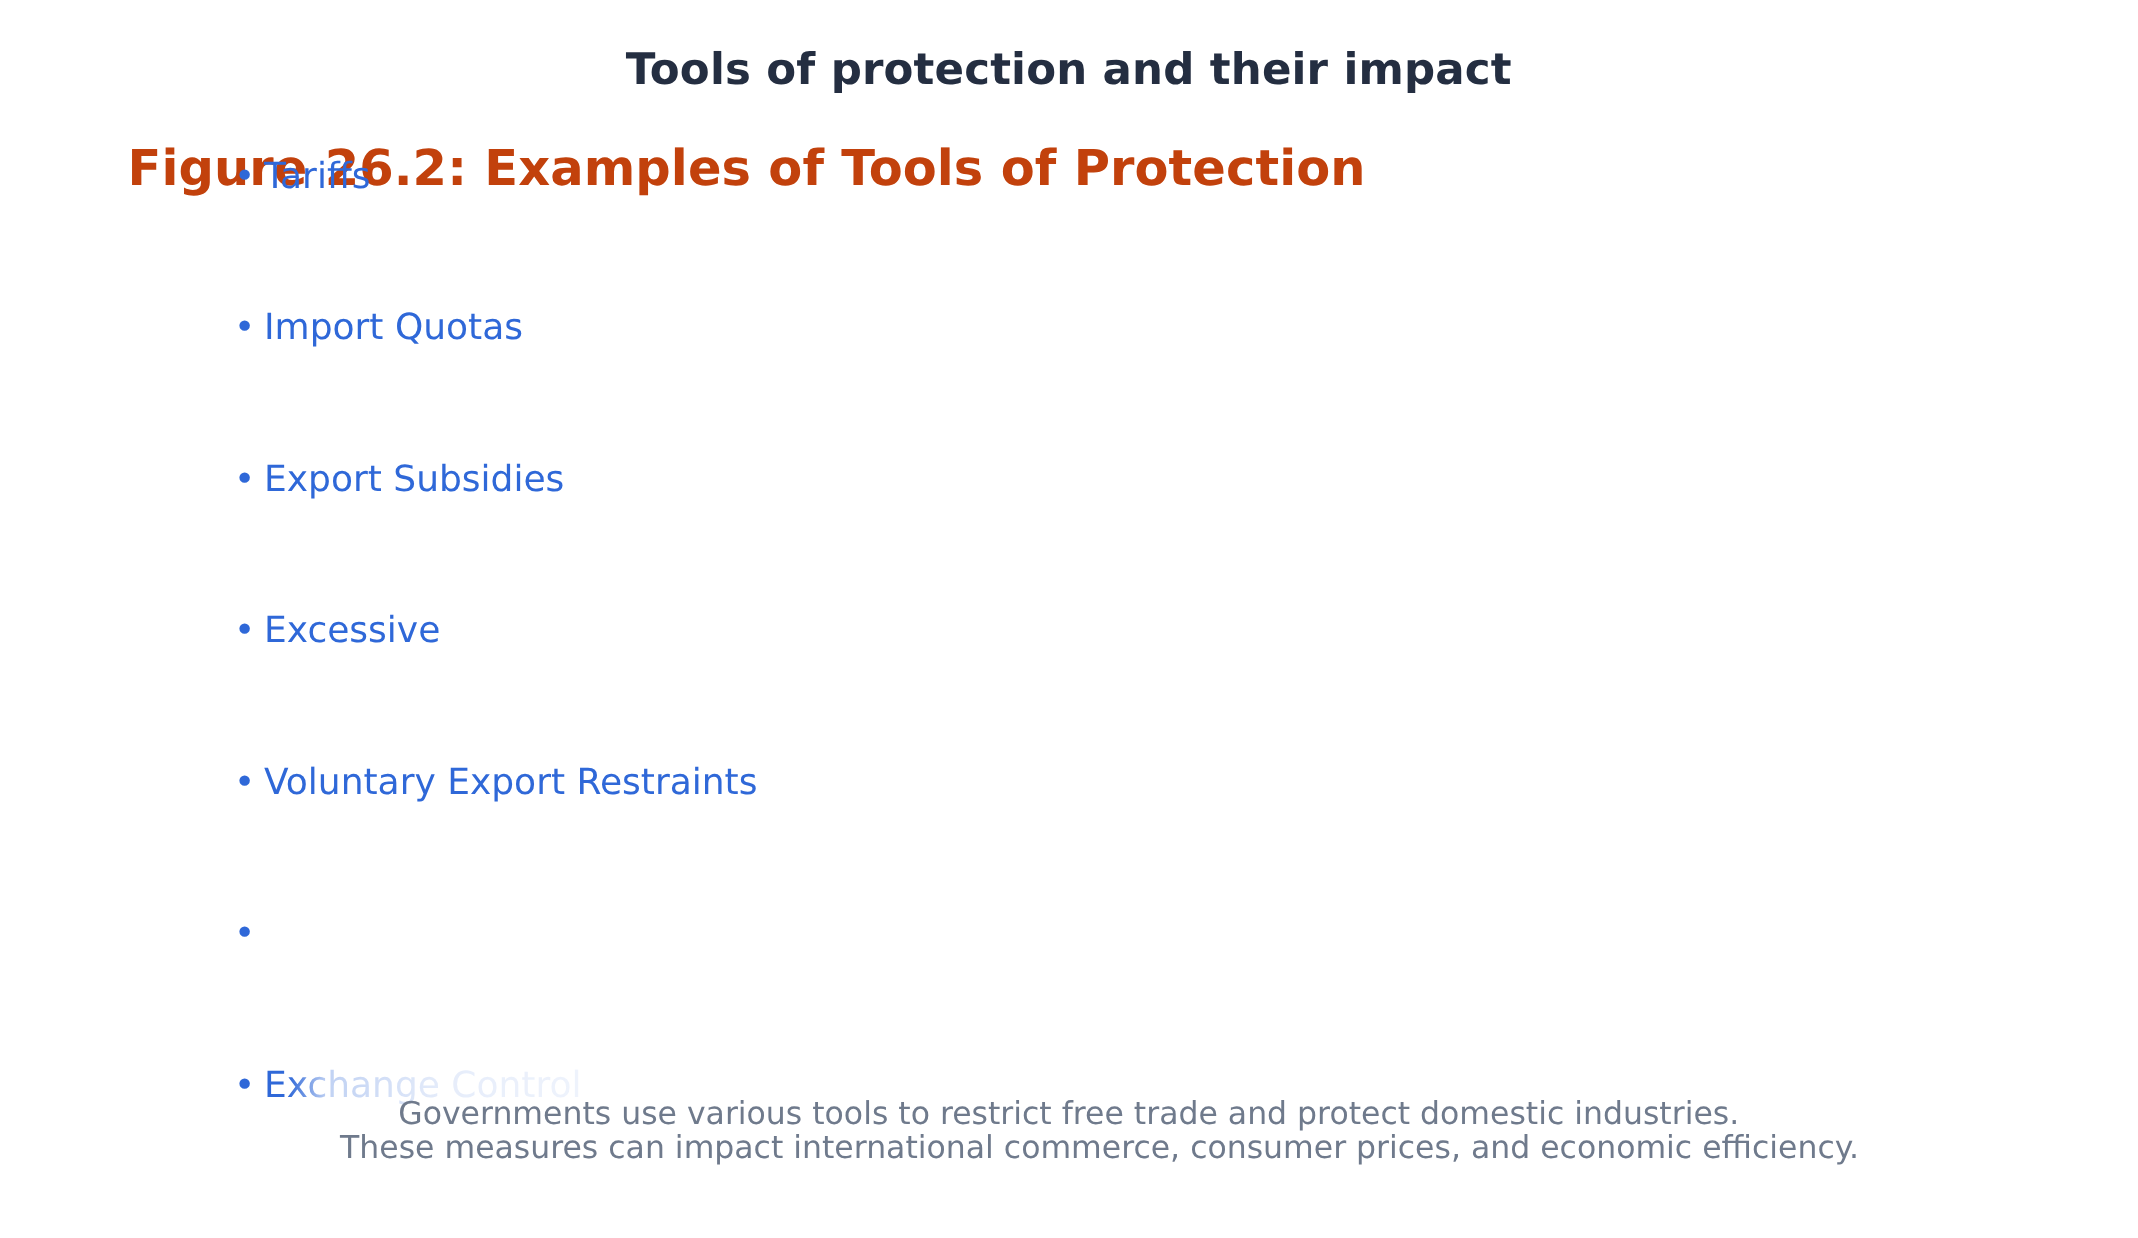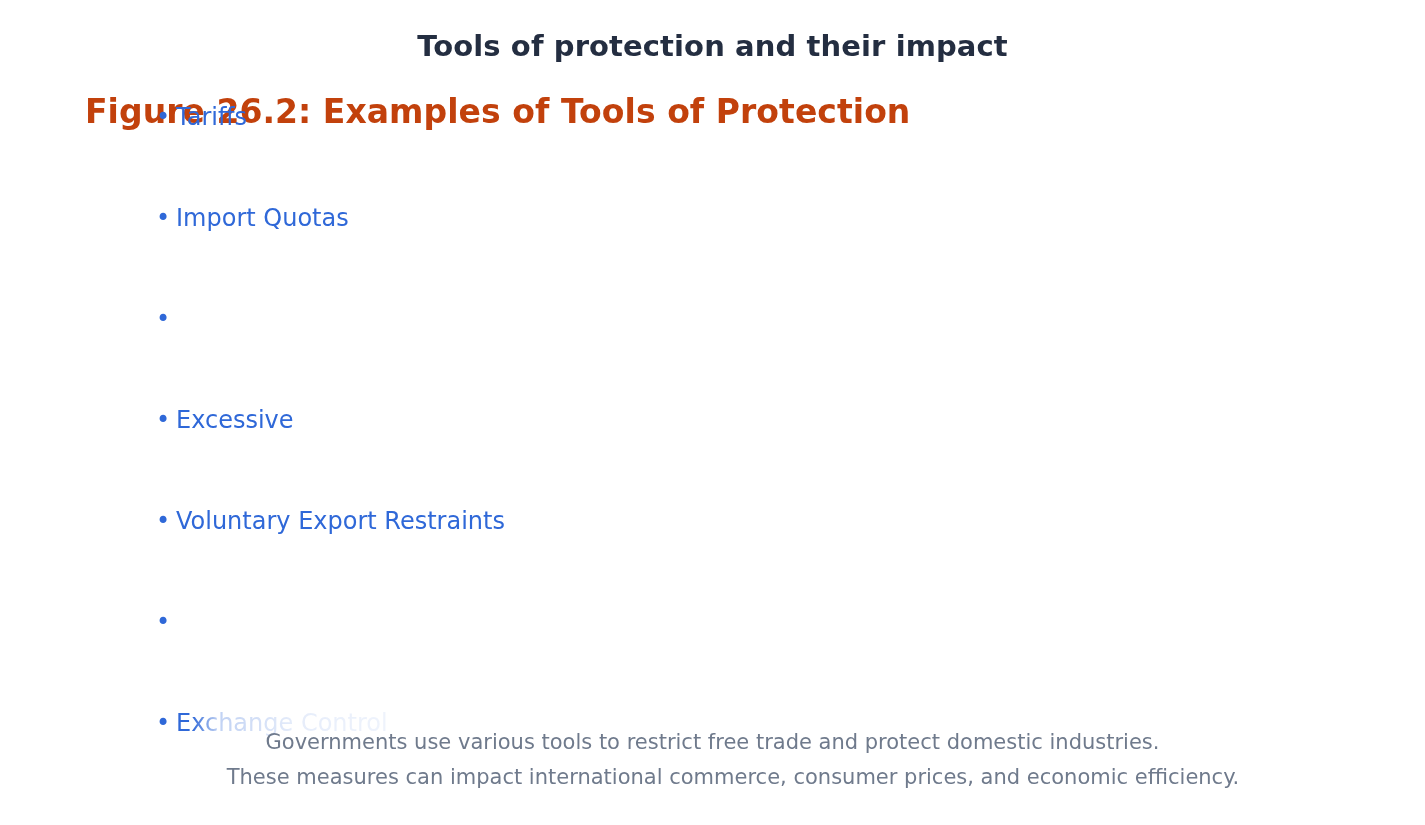--- a/index.html
+++ b/index.html
@@ -101,21 +101,21 @@
     font-size: 21px;
     line-height: 23px;
     color: #6f7a8c;
     font-weight: 400;
   }
   .caption-line {
     display: block;
     white-space: nowrap;
   }
   .caption-line + .caption-line {
-    margin-top: 12px;
+    margin-top: 0px;
     padding-left: 41px;
   }
 </style>
 </head>
 <body>
 
 <div class="slide">
 
   <h1 class="main-title">Tools of protection and their impact</h1>
 
@@ -128,20 +128,21 @@
       <span class="item-label">Tariffs</span>
     </li>
 
     <li>
       <span class="bullet-dot">•</span>
       <span class="item-label">Import Quotas</span>
     </li>
 
     <li>
       <span class="bullet-dot">•</span>
+      <span class="item-label">Export Subsidies</span>
     </li>
 
     <li>
       <span class="bullet-dot">•</span>
       <span class="item-label">Excessive</span>
     </li>
 
     <li>
       <span class="bullet-dot">•</span>
       <span class="item-label">Voluntary Export Restraints</span>

